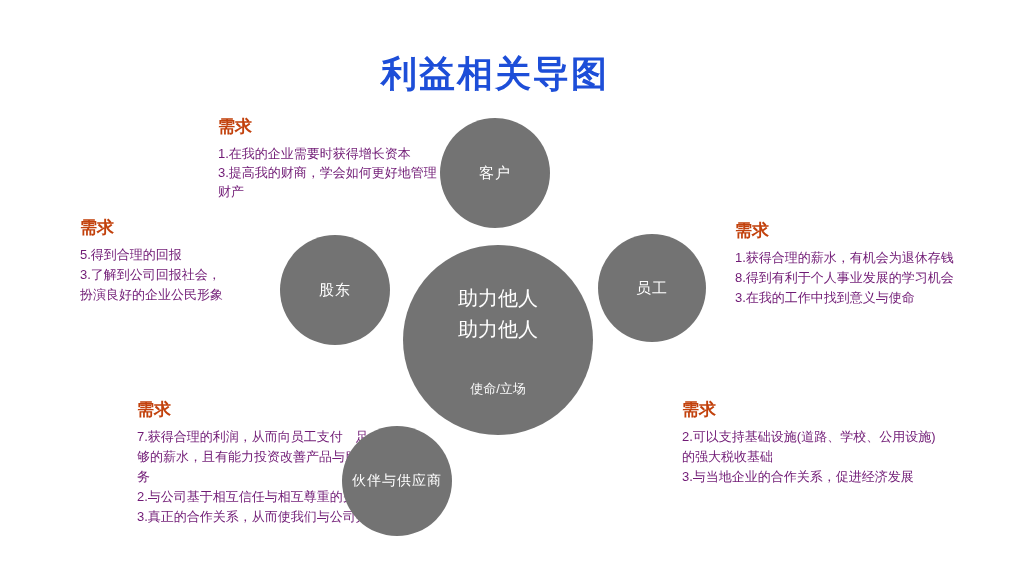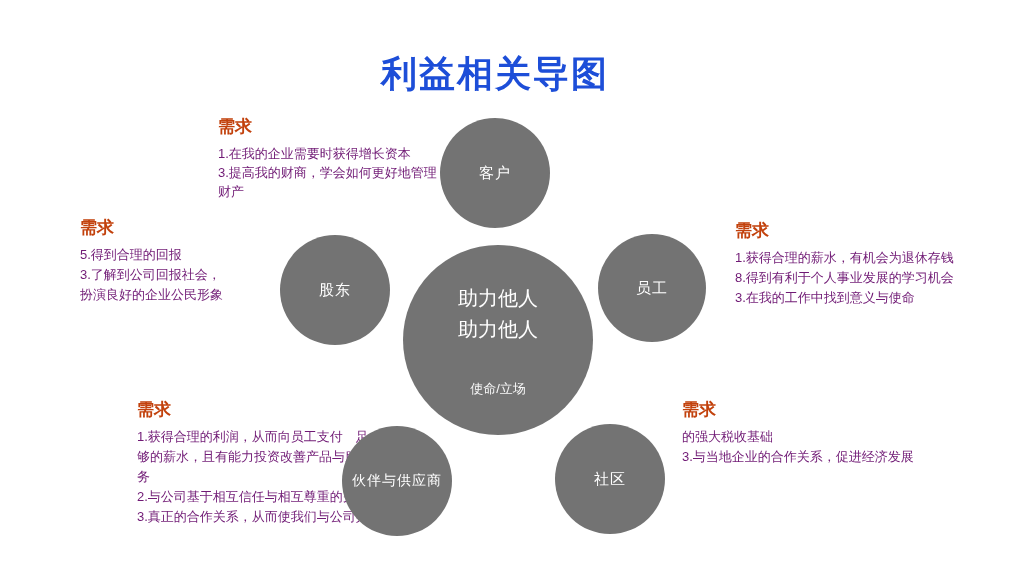--- a/index.html
+++ b/index.html
@@ -62,47 +62,45 @@
 
   <div class="needs needs-employee">
     <h3>需求</h3>
     <div class="line">1.获得合理的薪水，有机会为退休存钱</div>
     <div class="line">8.得到有利于个人事业发展的学习机会</div>
     <div class="line">3.在我的工作中找到意义与使命</div>
   </div>
 
   <div class="needs needs-partner">
     <h3>需求</h3>
-    <div class="line">1.获得合理的利润，从而向员工支付　足</div>
+    <div class="line">7.获得合理的利润，从而向员工支付　足</div>
     <div class="line">够的薪水，且有能力投资改善产品与服务</div>
     <div class="line">2.与公司基于相互信任与相互尊重的关系</div>
     <div class="line">3.真正的合作关系，从而使我们与公司共</div>
   </div>
 
   <div class="needs needs-community">
     <h3>需求</h3>
+    <div class="line">2.可以支持基础设施(道路、学校、公用设施)</div>
     <div class="line">的强大税收基础</div>
     <div class="line">3.与当地企业的合作关系，促进经济发展</div>
   </div>
 
   <div class="circle satellite circle-customer">
     <span>客户</span>
   </div>
   <div class="circle satellite circle-shareholder">
     <span>股东</span>
   </div>
   <div class="circle satellite circle-employee">
     <span>员工</span>
   </div>
   <div class="circle satellite circle-partner">
     <span>伙伴与供应商</span>
   </div>
-  <div class="circle satellite circle-community">
-    <span>社区</span>
-  </div>
 
   <div class="circle circle-center">
     <div class="center-title">
       <div>助力他人</div>
       <div>助力他人</div>
     </div>
     <div class="center-sub">使命/立场</div>
   </div>
 
 </div>

